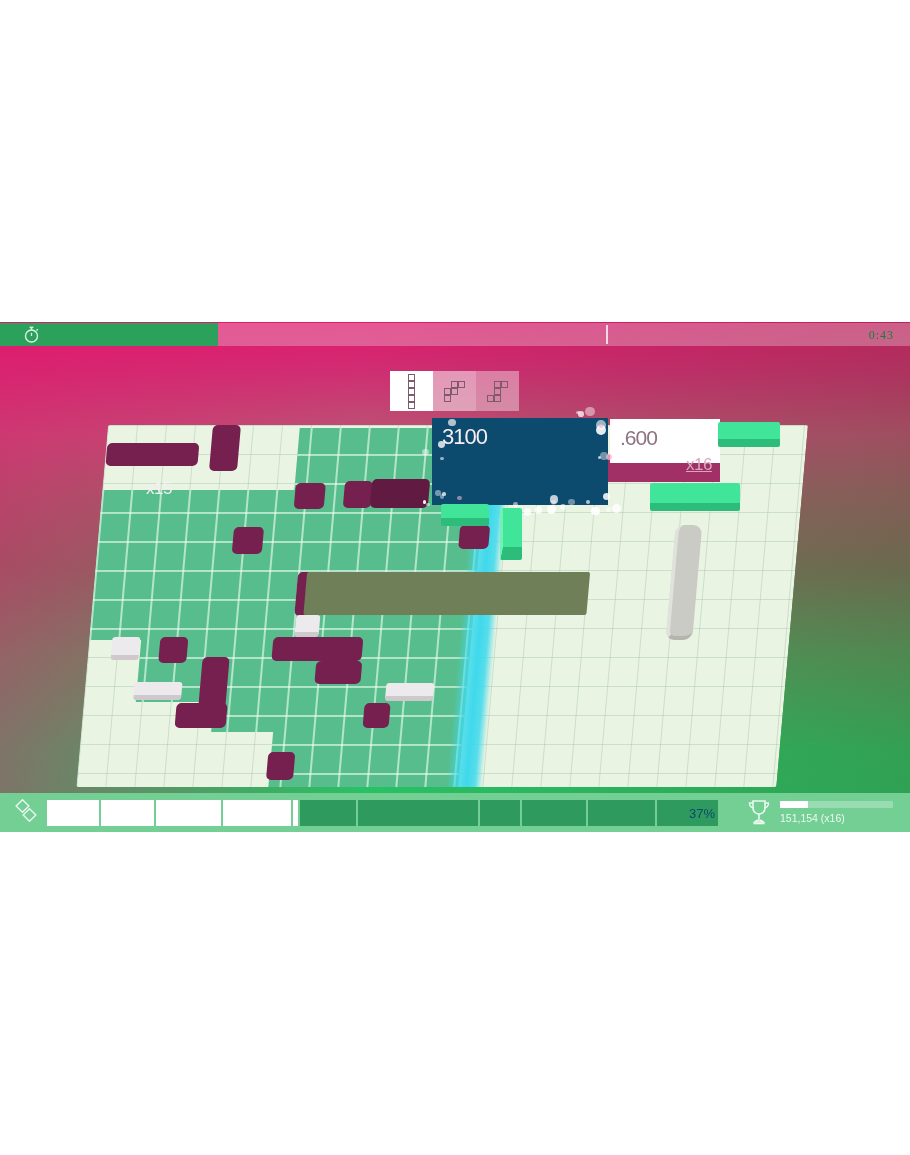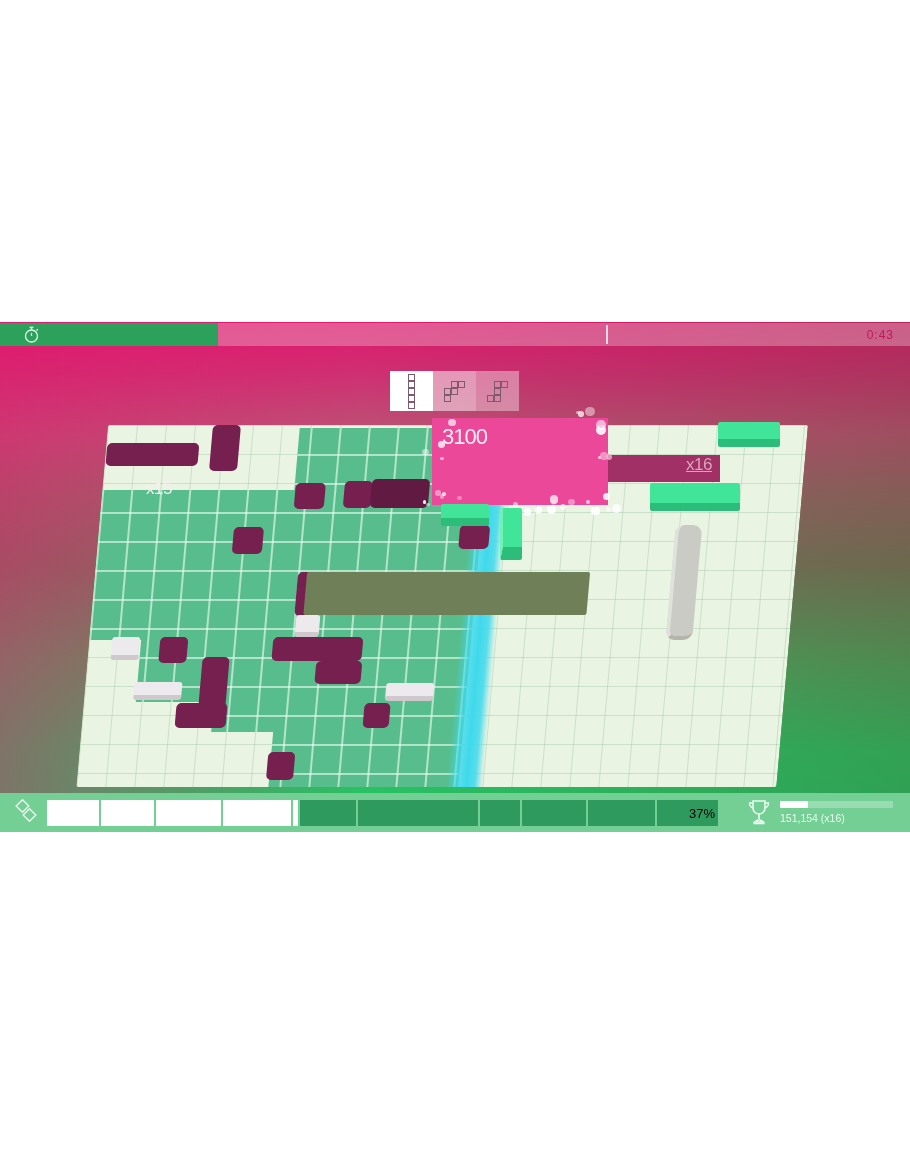--- a/index.html
+++ b/index.html
@@ -29,51 +29,51 @@
         background:linear-gradient(to right, rgba(62,217,236,0) 0%, rgba(62,217,236,.8) 30%, #3ed9ec 55%, rgba(62,217,236,.85) 78%, rgba(62,217,236,0) 100%);}
   .blk{position:absolute;}
   .blk.maroon{background:#75204f;border-radius:5px;}
   .blk.maroon-dark{background:#611a42;border-radius:5px;}
   .blk.white{background:#eceaec;border-bottom:5px solid #cfc9cd;border-radius:3px;}
   .blk.olive{background:#6f7f58;border-radius:2px;}
   .blk.capsule{background:#c9cbc4;border-radius:9px;border-left:4px solid #dfe1db;border-bottom:4px solid #b4b6ae;}
   .blk.mint{background:#40e59a;border-bottom:8px solid #2dbd7b;border-radius:2px;}
   .blk.mint-v{background:#40e59a;border-bottom:13px solid #2dbd7b;border-left:3px solid #73f0b6;border-radius:2px;}
   
-  #popup-magenta{position:absolute;left:432px;top:96px;width:176px;height:87px;background:#ec4899;z-index:5;}
+  #popup-magenta{position:absolute;left:432px;top:96px;width:176px;height:87px;background:#0c4a6e;z-index:5;}
   #popup-strip{position:absolute;left:608px;top:133px;width:112px;height:27px;background:#a03066;z-index:4;}
   #popup-white{position:absolute;left:610px;top:97px;width:110px;height:44px;background:#ffffff;z-index:5;}
   .score-big{position:absolute;font-size:22px;line-height:1;letter-spacing:-1px;color:#f7edf3;}
   #magenta-score{left:10px;top:8px;}
   #white-score{position:absolute;left:10px;top:7px;font-size:21px;letter-spacing:-1px;color:#8e7383;}
   .mult{position:absolute;font-size:17px;letter-spacing:-0.5px;z-index:6;}
   #magenta-mult{left:146px;top:157px;color:#f6eef3;}
   #white-mult{left:686px;top:133px;color:#d9a6bc;text-decoration:underline;}
   .particle{position:absolute;border-radius:50%;background:#ffffff;z-index:6;}
   
   #preview{position:absolute;left:390px;top:49px;height:40px;display:flex;z-index:7;}
   .slot{width:43px;height:40px;position:relative;}
   .slot.s0{background:#ffffff;}
   .slot.s1{background:rgba(255,255,255,0.5);}
   .slot.s2{background:rgba(255,255,255,0.38);}
   .pcell{position:absolute;width:7px;height:7px;border:1px solid #7d5a6e;}
   
   #topbar{position:absolute;left:0;top:1px;width:910px;height:23px;background:rgba(235,210,220,0.35);z-index:8;}
   #topbar-fill{position:absolute;left:0;top:0;width:218px;height:23px;background:#2ba15c;}
   #timer-marker{position:absolute;left:606px;top:2px;width:2px;height:19px;background:rgba(255,235,242,0.85);}
-  #timer-text{position:absolute;right:16px;top:5px;font-size:12px;letter-spacing:1px;color:#be185d;}
+  #timer-text{position:absolute;right:16px;top:5px;font-size:12px;letter-spacing:1px;color:#15803d;font-family:Liberation Serif, serif;}
   #stopwatch{position:absolute;left:23px;top:3px;}
   
   #bottombar{position:absolute;left:0;top:471px;width:910px;height:39px;background:#73cf94;z-index:8;}
   #blocks-icon{position:absolute;left:11px;top:5px;}
   #seg-bar{position:absolute;left:0;top:7px;width:910px;height:26px;}
   .seg{position:absolute;top:0;height:26px;}
   .seg.white{background:#ffffff;}
   .seg.dark{background:#2f9a5d;}
-  #percent{position:absolute;left:655px;top:13px;width:60px;text-align:right;font-size:13px;color:#000000;z-index:9;}
+  #percent{position:absolute;left:655px;top:13px;width:60px;text-align:right;font-size:13px;color:#0c4a6e;z-index:9;}
   #trophy{position:absolute;left:744px;top:3px;}
   #mini-track{position:absolute;left:780px;top:8px;width:113px;height:7px;background:rgba(255,255,255,0.28);border-radius:1px;}
   #mini-fill{position:absolute;left:0;top:0;width:28px;height:7px;background:#ffffff;}
   #trophy-text{position:absolute;left:780px;top:19px;font-size:10.5px;letter-spacing:0px;color:#eafaf0;text-align:right;}
 </style>
 </head>
 <body>
 
 <div id="canvas">
   <div id="frame">
@@ -116,20 +116,23 @@
     <div id="overlay-blocks">
         <div class="blk mint" style="left: 718px; top: 100px; width: 62px; height: 25px; z-index: 6;"></div>
         <div class="blk mint" style="left: 650px; top: 161px; width: 90px; height: 28px; z-index: 6;"></div>
         <div class="blk mint-v" style="left: 500px; top: 186px; width: 22px; height: 52px; z-index: 6;"></div>
         <div class="blk mint" style="left: 441px; top: 182px; width: 48px; height: 22px; z-index: 6;"></div>
       </div>
 
     <div id="popup-strip"></div>
     <div id="popup-magenta">
       <div id="magenta-score" class="score-big">3100</div>
+    </div>
+    <div id="popup-white">
+      <div id="white-score">.600</div>
     </div>
     <div id="magenta-mult" class="mult">x15</div>
     <div id="white-mult" class="mult">x16</div>
     <div id="particles">
         <div class="particle" style="left: 523.567px; top: 185.809px; width: 7.89101px; height: 7.89101px; opacity: 0.85;"></div>
         <div class="particle" style="left: 457.328px; top: 173.687px; width: 4.58421px; height: 4.58421px; opacity: 0.57; background: rgb(246, 183, 210);"></div>
         <div class="particle" style="left: 550.849px; top: 178.066px; width: 4.7943px; height: 4.7943px; opacity: 0.46; background: rgb(246, 183, 210);"></div>
         <div class="particle" style="left: 439.515px; top: 171.578px; width: 4.96825px; height: 4.96825px; opacity: 0.43;"></div>
         <div class="particle" style="left: 435.29px; top: 168.451px; width: 5.35915px; height: 5.35915px; opacity: 0.43;"></div>
         <div class="particle" style="left: 568.308px; top: 176.799px; width: 6.61633px; height: 6.61633px; opacity: 0.4;"></div>

